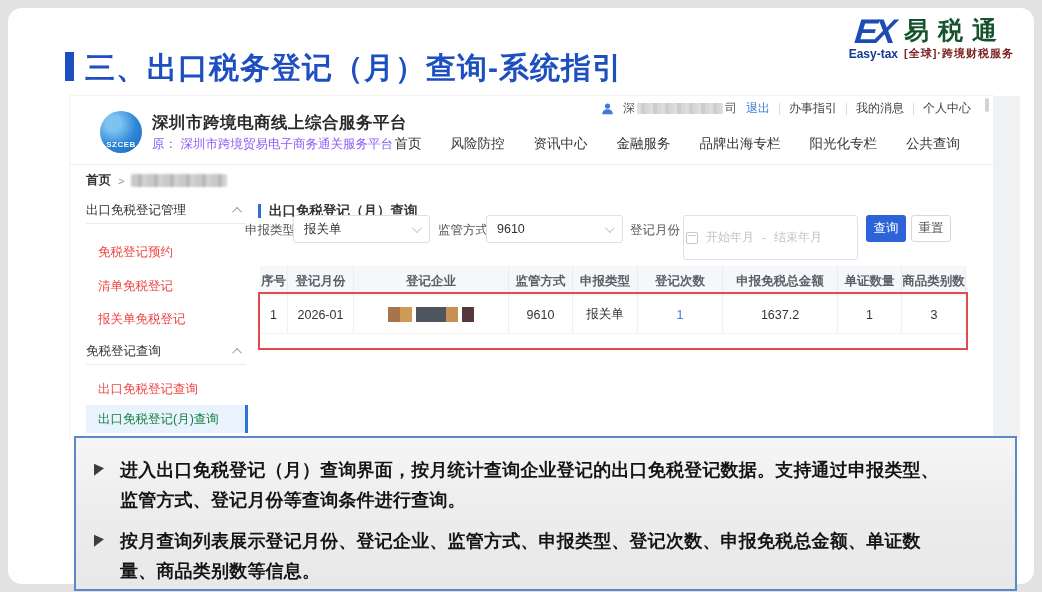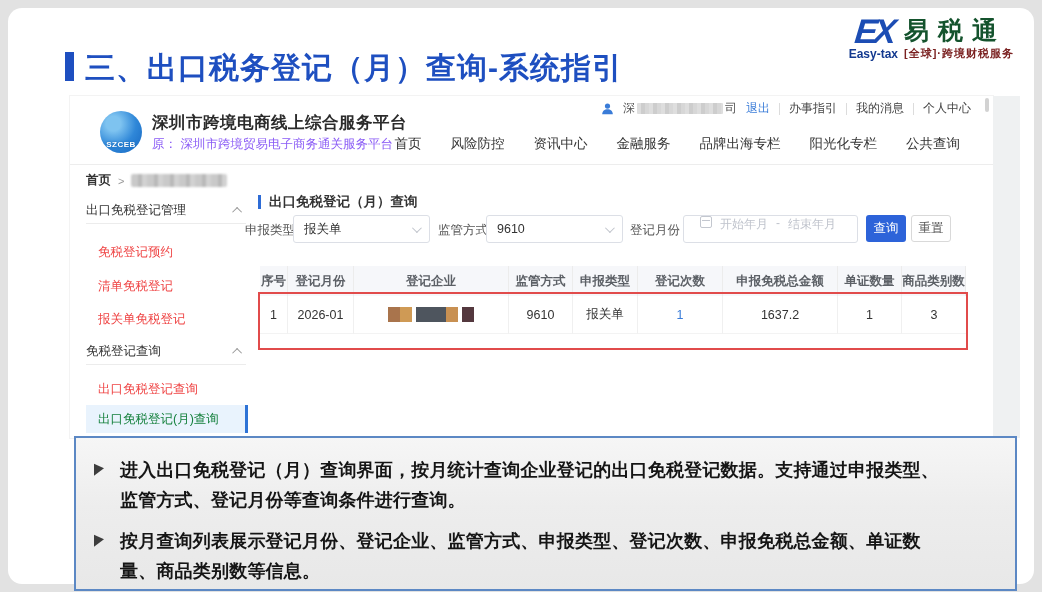--- a/index.html
+++ b/index.html
@@ -51,28 +51,28 @@
   .redact-crumb { display:inline-block; width:96px; height:13px; border-radius:2px;
                   background:repeating-linear-gradient(90deg,#c9c9c9 0 7px,#b9b9b9 7px 11px,#d2d2d2 11px 16px); filter:blur(1.1px); }
 
   
   .side-group { position:absolute; left:16px; width:160px; height:26px; display:flex; align-items:center; justify-content:space-between; font-size:12.5px; color:#333; border-bottom:1px solid #ececec; }
   .side-item { position:absolute; left:16px; width:160px; height:28px; display:flex; align-items:center; padding-left:12px; font-size:12.5px; color:#ef4444; }
   .side-item.active { background:#e9f3fd; color:#15803d; border-right:3px solid #2e73d6; width:162px; }
   .caret-up { width:7px; height:7px; border-left:1.5px solid #999; border-top:1.5px solid #999; transform:rotate(45deg) translateY(2px); margin-right:4px; }
 
   
-  .section-title { position:absolute; left:188px; top:97px; display:flex; align-items:center; gap:8px; }
+  .section-title { position:absolute; left:188px; top:106px; display:flex; align-items:center; gap:8px; }
   .section-bar { width:3px; height:14px; background:#2e6cd6; }
   .section-text { font-size:13.5px; font-weight:bold; color:#333; }
 
   .flt-label { position:absolute; top:126px; font-size:12.5px; color:#555; }
   .flt-select { position:absolute; top:119px; height:28px; background:#fff; border:1px solid #dcdfe6; border-radius:3px; display:flex; align-items:center; justify-content:space-between; padding:0 10px; font-size:12.5px; color:#333; }
   .chevron-down { width:7px; height:7px; border-right:1.5px solid #c0c4cc; border-bottom:1.5px solid #c0c4cc; transform:rotate(45deg) translateY(-2px); }
-  .flt-date { position:absolute; top:119px; left:613px; width:175px; height:28px; background:#fff; border:1px solid #dcdfe6; border-radius:3px; display:flex; align-items:flex-start; gap:8px; padding:0 16px; font-size:12px; color:#bfc3cc; }
+  .flt-date { position:absolute; top:119px; left:613px; width:175px; height:45px; background:#fff; border:1px solid #dcdfe6; border-radius:3px; display:flex; align-items:center; gap:8px; padding:0 2px; font-size:12px; color:#bfc3cc; }
   .cal-icon { width:12px; height:12px; border:1.3px solid #c3c7cf; border-radius:2px; position:relative; flex:none; }
   .cal-icon::before { content:""; position:absolute; left:1px; right:1px; top:2.5px; height:1.3px; background:#c3c7cf; }
   .btn { position:absolute; top:119px; height:27px; border-radius:3px; font-size:12.5px; display:flex; align-items:center; justify-content:center; }
   .btn-query { left:796px; width:40px; background:#2d63d9; color:#ffffff; }
   .btn-reset { left:841px; width:40px; background:#ffffff; color:#555; border:1px solid #d9d9d9; }
 
   
   .table { position:absolute; left:190px; top:170px; width:706px; display:grid;
            grid-template-columns:28px 66px 155px 64px 65px 85px 115px 64px 64px; }
   .th { height:30px; background:#f6f7fa; display:flex; align-items:center; justify-content:center; font-size:12.5px; font-weight:bold; color:#5c6066; border-right:1px solid #ececec; white-space:nowrap; }

